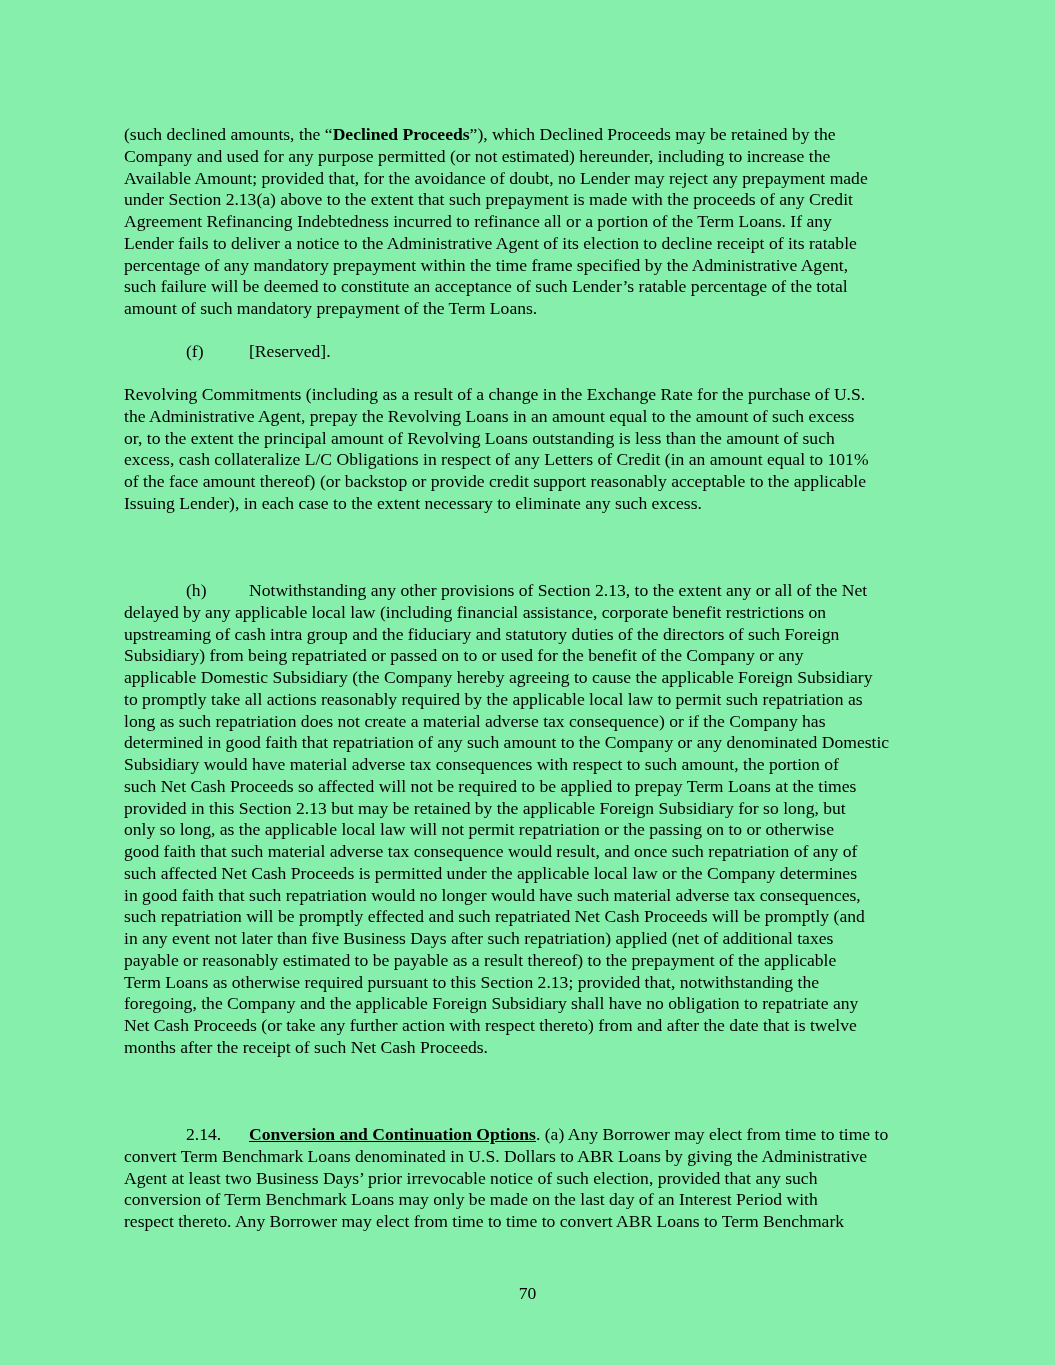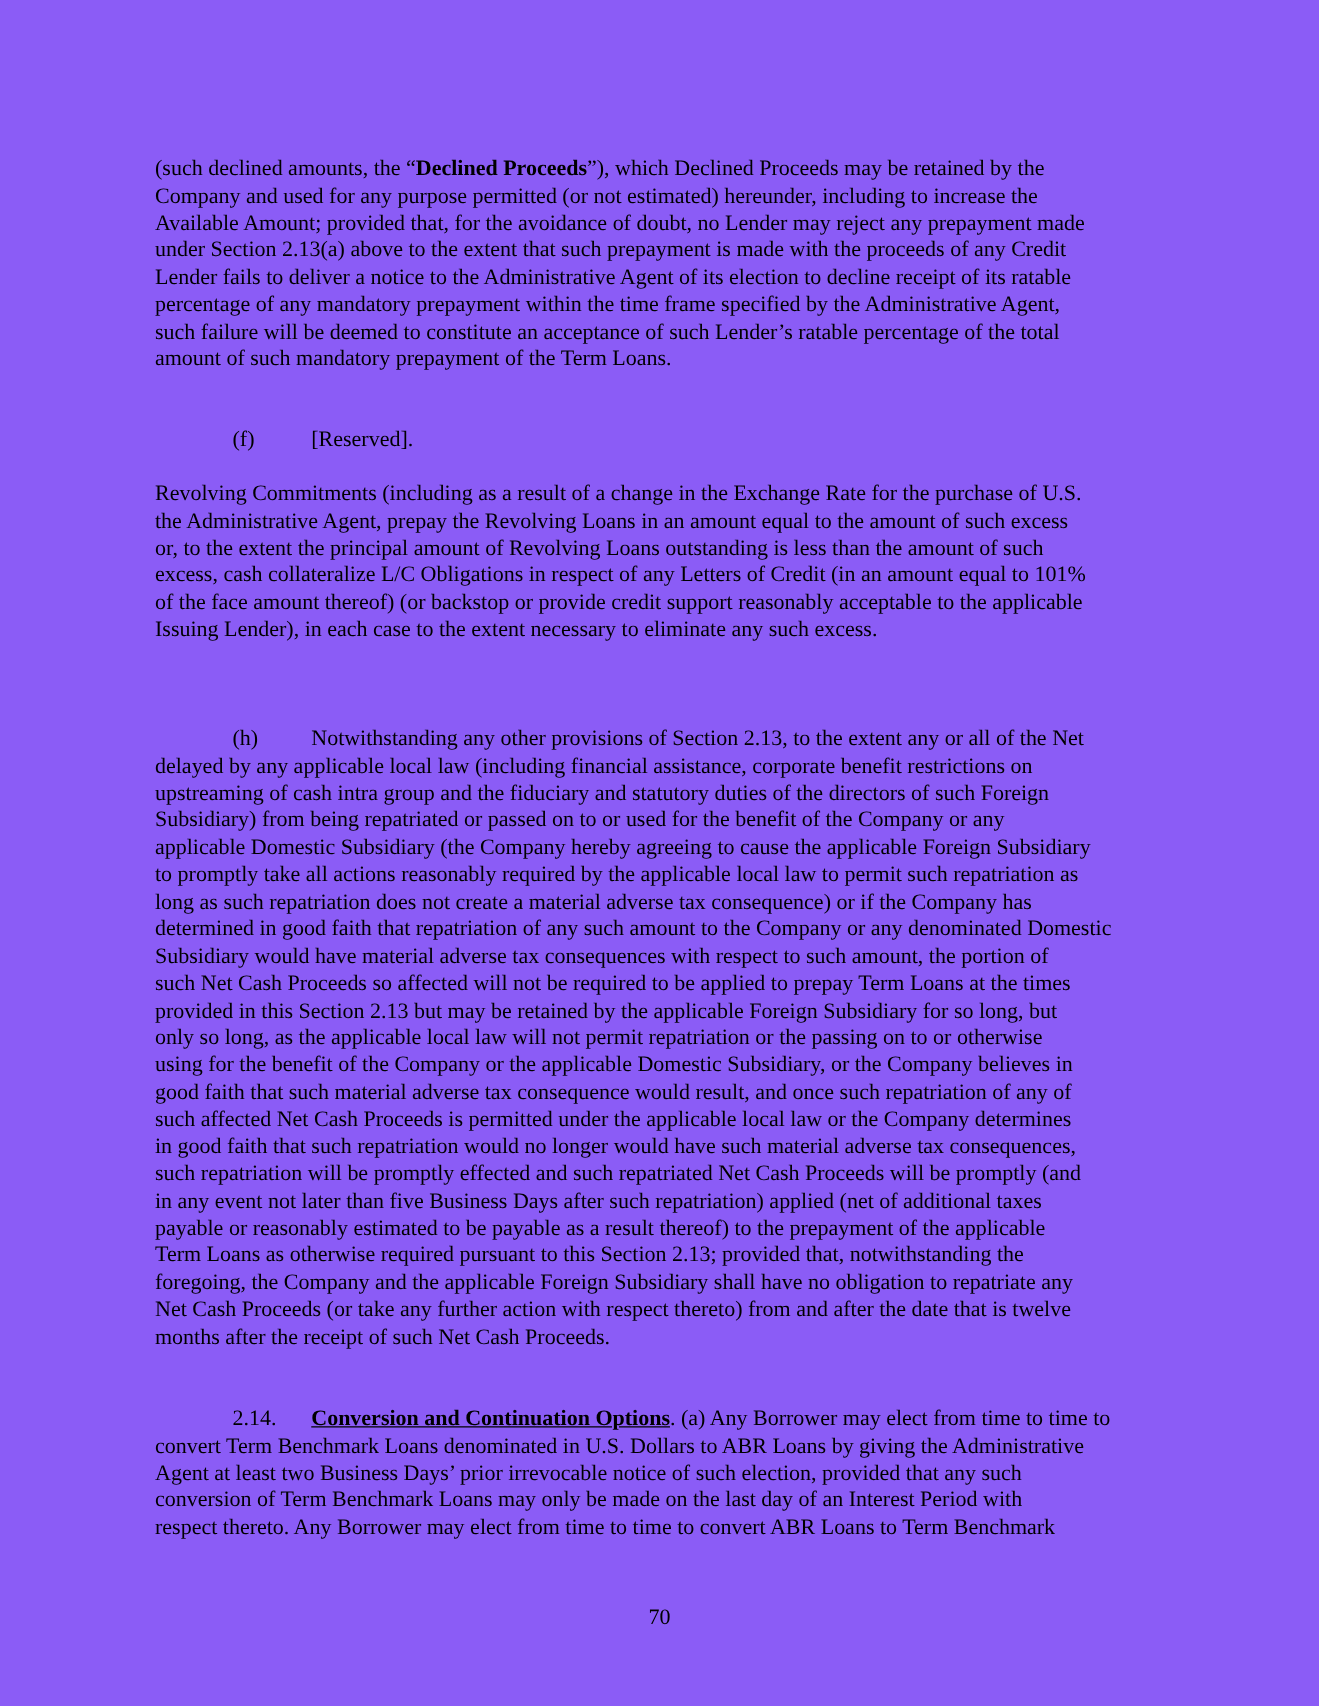--- a/index.html
+++ b/index.html
@@ -1,19 +1,19 @@
 <!DOCTYPE html>
 <html><head>
   <meta charset="utf-8">
   <style>
     html, body { margin: 0; padding: 0; background: #ffffff; }
     body { width: 1055px; height: 1365px; position: relative; overflow: hidden; }
     .page {
       position: absolute; left: 0; top: 0; width: 1055px; height: 1365px;
-      background: #8b5cf6; color: #000000;
+      background: #86efac; color: #000000;
       font-family: "Liberation Serif", "DejaVu Serif", serif;
       font-size: 17.6px;
     }
     .para { position: absolute; left: 124px; width: 820px; }
     .line { display: block; height: 21.75px; line-height: 21.75px; white-space: nowrap; }
     .p1 { top: 124px; }
     .pf { top: 341px; }
     .pg { top: 384px; }
     .ph { top: 580px; }
     .p214 { top: 1124px; }
@@ -26,20 +26,21 @@
 </head>
 <body>
 
 <div class="page">
 
   <div class="para p1">
     <span class="line"><span>(such declined amounts, the “</span><b>Declined Proceeds</b><span>”), which Declined Proceeds may be retained by the</span></span>
     <span class="line">Company and used for any purpose permitted (or not estimated) hereunder, including to increase the</span>
     <span class="line">Available Amount; provided that, for the avoidance of doubt, no Lender may reject any prepayment made</span>
     <span class="line">under Section 2.13(a) above to the extent that such prepayment is made with the proceeds of any Credit</span>
+    <span class="line">Agreement Refinancing Indebtedness incurred to refinance all or a portion of the Term Loans. If any</span>
     <span class="line">Lender fails to deliver a notice to the Administrative Agent of its election to decline receipt of its ratable</span>
     <span class="line">percentage of any mandatory prepayment within the time frame specified by the Administrative Agent,</span>
     <span class="line">such failure will be deemed to constitute an acceptance of such Lender’s ratable percentage of the total</span>
     <span class="line">amount of such mandatory prepayment of the Term Loans.</span>
   </div>
 
   <div class="para pf">
     <span class="line"><span class="first-indent"></span><span class="indent-label">(f)</span><span>[Reserved].</span></span>
   </div>
 
@@ -58,21 +59,20 @@
     <span class="line">upstreaming of cash intra group and the fiduciary and statutory duties of the directors of such Foreign</span>
     <span class="line">Subsidiary) from being repatriated or passed on to or used for the benefit of the Company or any</span>
     <span class="line">applicable Domestic Subsidiary (the Company hereby agreeing to cause the applicable Foreign Subsidiary</span>
     <span class="line">to promptly take all actions reasonably required by the applicable local law to permit such repatriation as</span>
     <span class="line">long as such repatriation does not create a material adverse tax consequence) or if the Company has</span>
     <span class="line">determined in good faith that repatriation of any such amount to the Company or any denominated Domestic</span>
     <span class="line">Subsidiary would have material adverse tax consequences with respect to such amount, the portion of</span>
     <span class="line">such Net Cash Proceeds so affected will not be required to be applied to prepay Term Loans at the times</span>
     <span class="line">provided in this Section 2.13 but may be retained by the applicable Foreign Subsidiary for so long, but</span>
     <span class="line">only so long, as the applicable local law will not permit repatriation or the passing on to or otherwise</span>
-    <span class="line">using for the benefit of the Company or the applicable Domestic Subsidiary, or the Company believes in</span>
     <span class="line">good faith that such material adverse tax consequence would result, and once such repatriation of any of</span>
     <span class="line">such affected Net Cash Proceeds is permitted under the applicable local law or the Company determines</span>
     <span class="line">in good faith that such repatriation would no longer would have such material adverse tax consequences,</span>
     <span class="line">such repatriation will be promptly effected and such repatriated Net Cash Proceeds will be promptly (and</span>
     <span class="line">in any event not later than five Business Days after such repatriation) applied (net of additional taxes</span>
     <span class="line">payable or reasonably estimated to be payable as a result thereof) to the prepayment of the applicable</span>
     <span class="line">Term Loans as otherwise required pursuant to this Section 2.13; provided that, notwithstanding the</span>
     <span class="line">foregoing, the Company and the applicable Foreign Subsidiary shall have no obligation to repatriate any</span>
     <span class="line">Net Cash Proceeds (or take any further action with respect thereto) from and after the date that is twelve</span>
     <span class="line">months after the receipt of such Net Cash Proceeds.</span>

